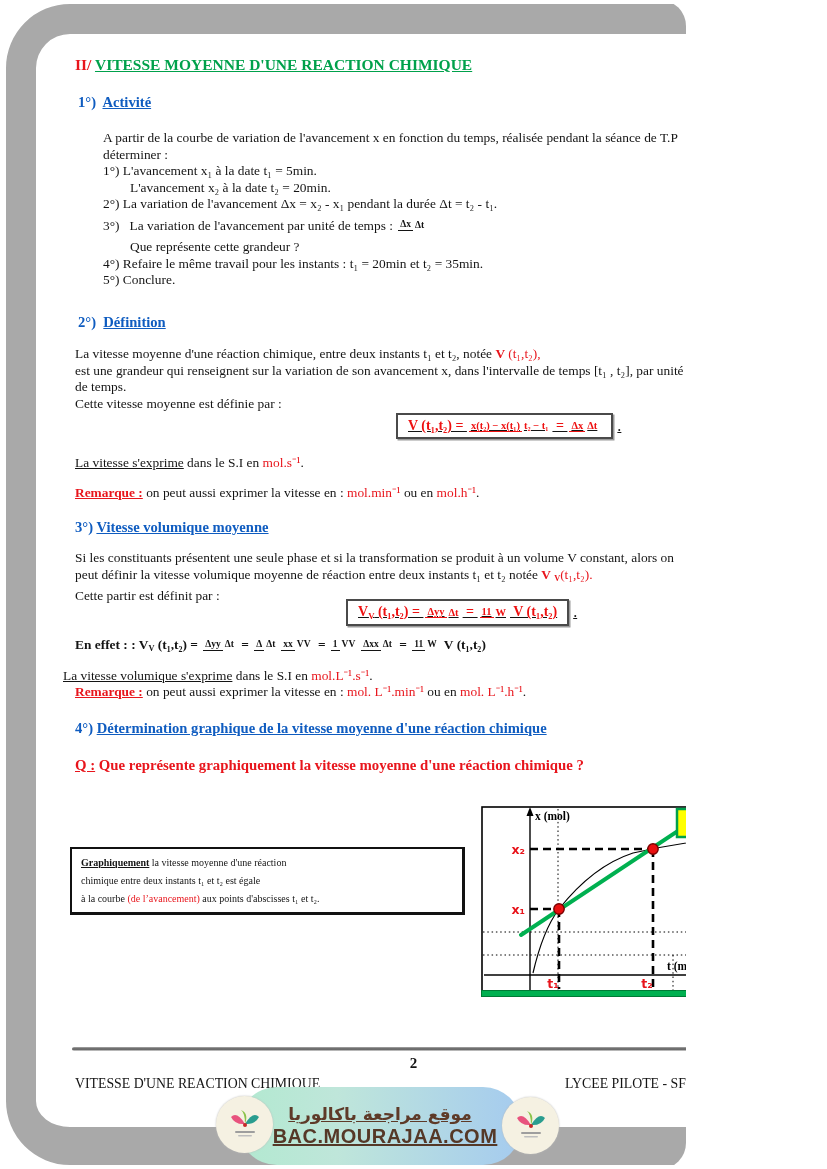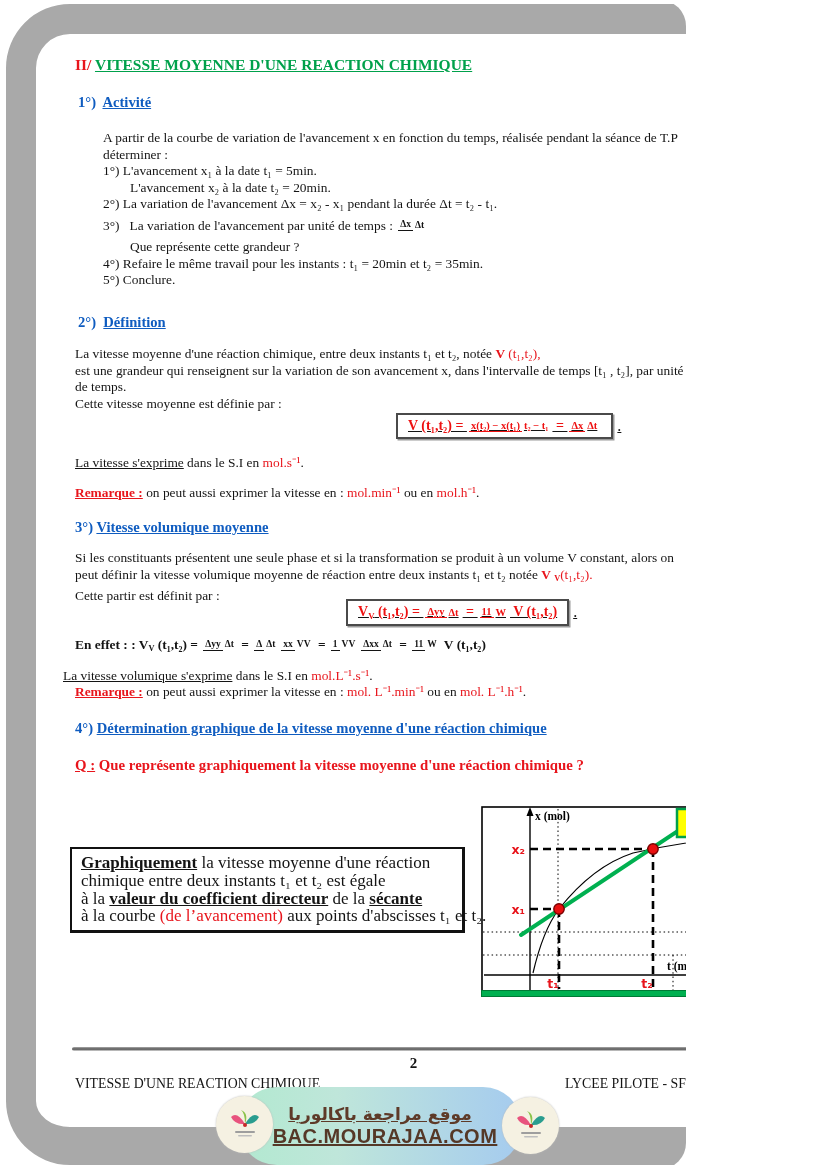--- a/index.html
+++ b/index.html
@@ -22,21 +22,21 @@
   .fline{display:inline-flex;align-items:center;white-space:pre;}
   .lead{white-space:pre;}
   .formula-row{display:flex;align-items:center;gap:4px;text-decoration:underline;}
   .formula-box{border:2px solid #4a4a4a;box-shadow:1.5px 1.5px 0 #9a9a9a;background:#fff;
                padding:3px 10px;color:#EE1111;font-weight:bold;font-size:14px;
                display:inline-flex;align-items:center;white-space:pre;}
   .formula-box .frac .num,.formula-box .frac .den{font-size:10.5px}
   .eneffet{display:inline-flex;align-items:center;font-weight:bold;font-size:13.4px;white-space:pre}
   .gbox{border:2px solid #111;border-right-width:3px;border-bottom-width:3px;
         padding:5px 9px;width:372px;background:#fff;}
-  .gbox .line{line-height:17.8px;font-size:17px;}
+  .gbox .line{line-height:17.8px;font-size:10px;}
   .rule3d{height:4px;background:linear-gradient(180deg,#aaa,#555 55%,#ddd);border-radius:3px;}
   .pagenum{width:827px;text-align:center;font-weight:bold;font-size:15px;}
   .foot{font-size:13.8px;}
   .pill{width:284px;height:78px;border-radius:40px;z-index:3;
         background:linear-gradient(90deg,#B2E9D0,#BFE6DA 35%,#A5CBEF);
         display:flex;flex-direction:column;align-items:center;justify-content:center;gap:1px;}
   .pill .ar{font-size:17px;font-weight:bold;color:#5E3A28;text-decoration:underline;
             font-family:"DejaVu Sans",sans-serif;direction:rtl;}
   .pill .dom{font-size:20px;font-weight:bold;color:#553827;text-decoration:underline;
              font-family:"Liberation Sans",sans-serif;letter-spacing:.5px;margin-left:10px;}
@@ -173,21 +173,20 @@
     <text x="44" y="48" text-anchor="end" font-family="DejaVu Sans,sans-serif" font-size="12.5" font-weight="bold" fill="#E8151C">x₂</text>
     <text x="44" y="108" text-anchor="end" font-family="DejaVu Sans,sans-serif" font-size="12.5" font-weight="bold" fill="#E8151C">x₁</text>
     <text x="72" y="182" text-anchor="middle" font-family="DejaVu Sans,sans-serif" font-size="12.5" font-weight="bold" fill="#E8151C">t₁</text>
     <text x="166" y="182" text-anchor="middle" font-family="DejaVu Sans,sans-serif" font-size="12.5" font-weight="bold" fill="#E8151C">t₂</text>
   </svg>
   <div class="blk greenbar" style="left:481px;top:990px;width:262px;height:7px;"></div>
 
   <div class="blk gbox" style="left:70px;top:847px;">
     <div class="line"><span class="b u">Graphiquement</span><span> la vitesse moyenne d'une réaction</span></div>
     <div class="line"><span>chimique entre deux instants t₁ et t₂ est égale</span></div>
-    <div class="line"><span>à la </span><span class="b u">valeur du coefficient directeur</span><span> de la </span><span class="b u">sécante</span></div>
     <div class="line"><span>à la courbe </span><span class="red">(de l’avancement)</span><span> aux points d'abscisses t₁ et t₂.</span></div>
   </div>
 
   <div class="blk rule3d" style="left:72px;top:1047px;width:684px;"></div>
   <div class="blk pagenum" style="left:0;top:1055px;">2</div>
   <div class="blk foot" style="left:75px;top:1076px;">VITESSE D'UNE REACTION CHIMIQUE</div>
   <div class="blk foot" style="left:565px;top:1076px;">LYCEE PILOTE - SF</div>
 
   <div class="blk pill" style="left:238px;top:1087px;">
     <span class="ar">موقع مراجعة باكالوريا</span>

